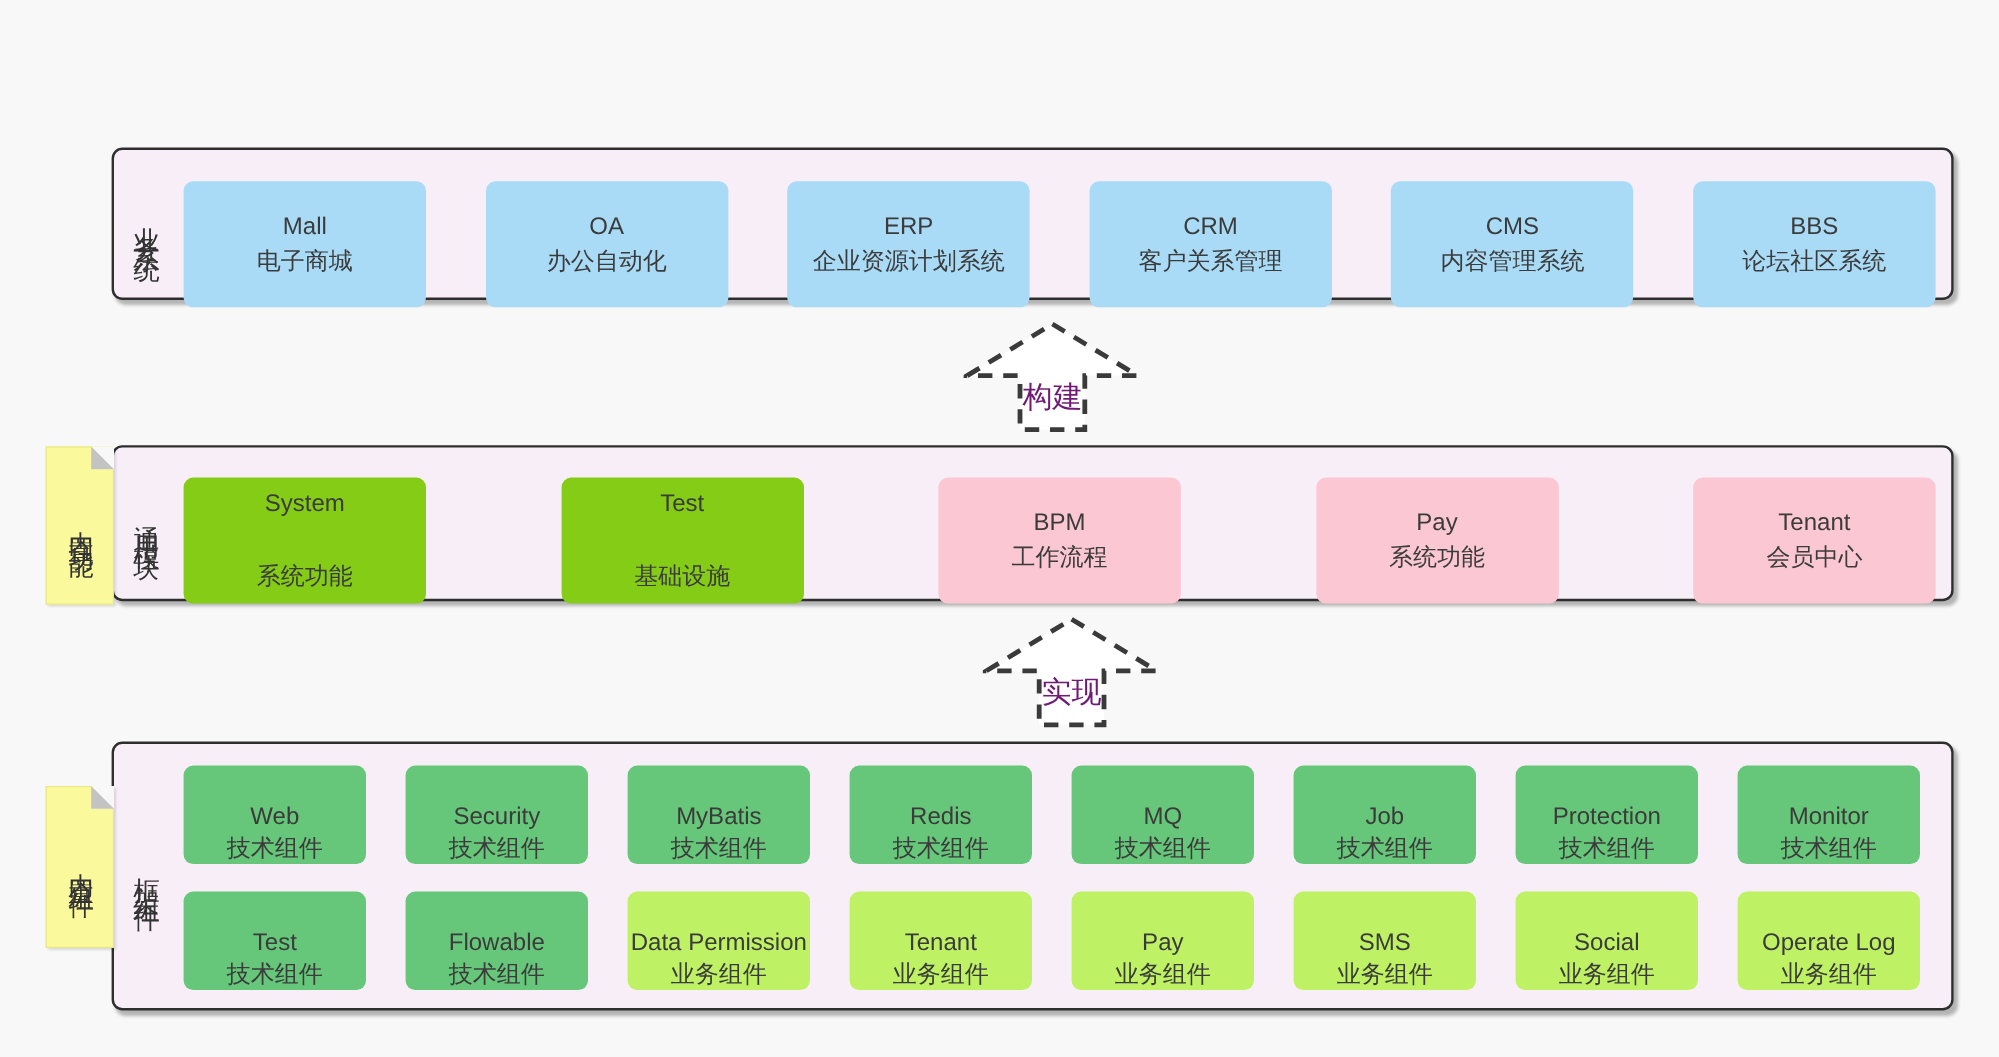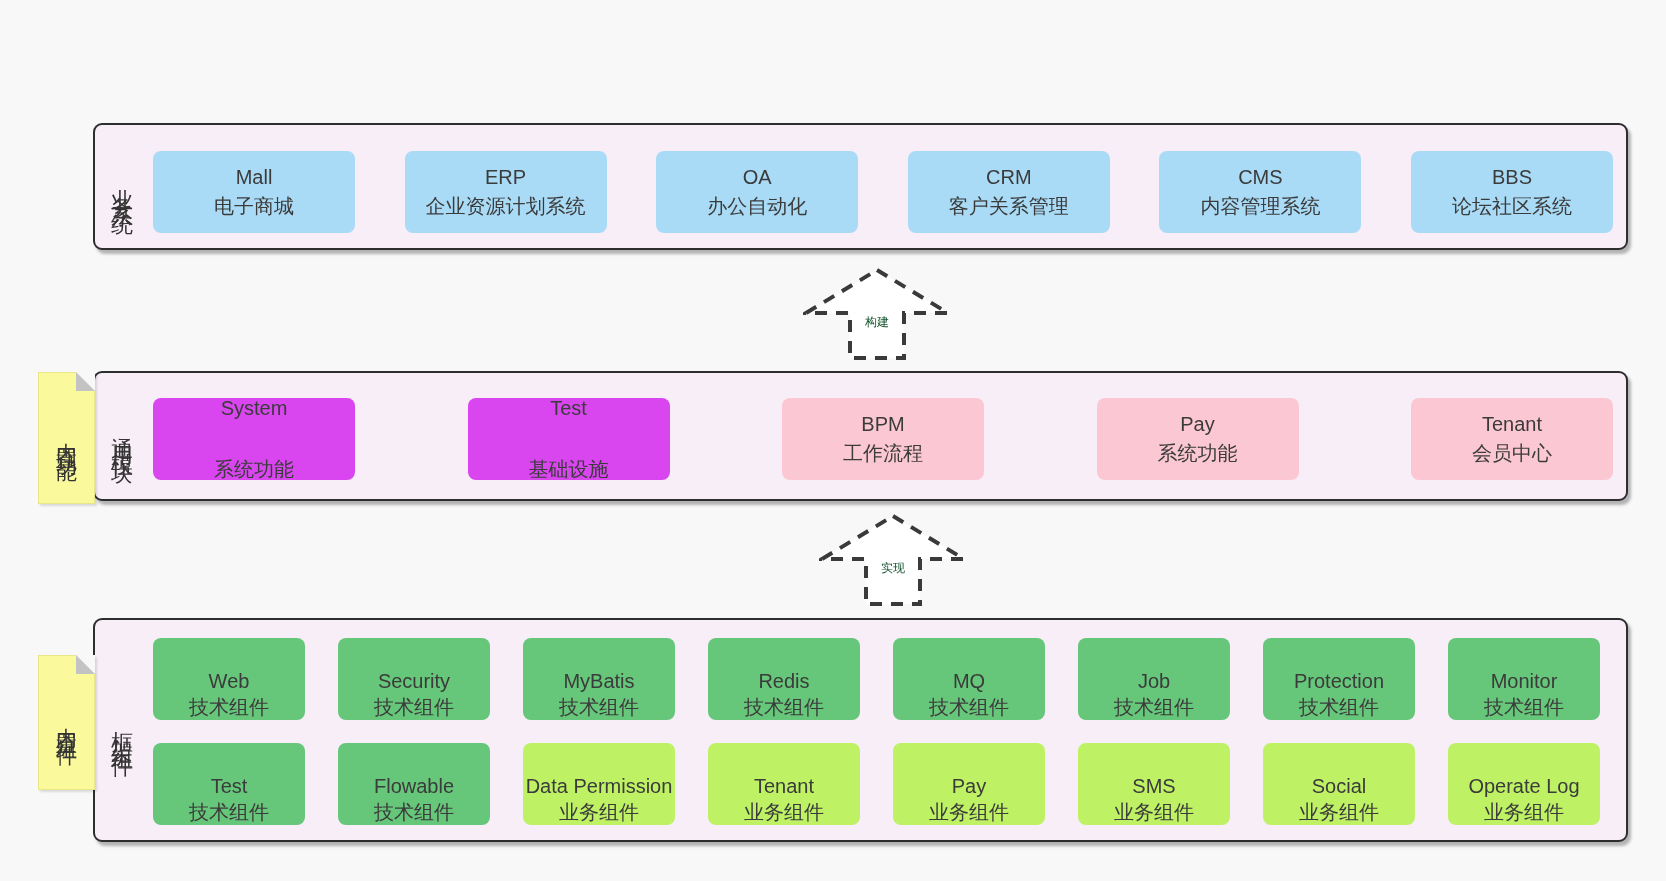--- a/index.html
+++ b/index.html
@@ -18,35 +18,35 @@
   .v-label{position:absolute;left:12px;top:50%;transform:translateY(-50%);
            writing-mode:vertical-lr;text-orientation:upright;
            font-size:22px;letter-spacing:8px;color:#333;}
 
   
   .row{position:absolute;left:58px;display:flex;justify-content:space-between;}
   .row6{width:1460px;}
   .row8{width:1447px;}
   .box{border-radius:8px;display:flex;flex-direction:column;justify-content:center;
        align-items:center;text-align:center;font-size:20px;line-height:29px;color:#3b3b3b;}
-  .row6 .box{width:202px;height:82px;}
+  .row6 .box{width:202px;height:105px;}
   .row8 .box{width:152px;height:82px;line-height:26px;justify-content:flex-end;}
   .blue{background:#a9dbf6;}
-  .red{background:#d946ef;gap:32px;}
+  .red{background:#84cc16;gap:32px;}
   .pink{background:#fbc7d2;}
   .gdark{background:#66c679;}
   .glight{background:#bef264;}
 
   
   .arrow{position:absolute;width:148px;height:96px;z-index:2;}
   #arrow-build{left:803px;top:266px;}
   #arrow-implement{left:819px;top:512px;}
   .arrow svg{position:absolute;left:0;top:0;}
   .arrow-label{position:absolute;left:0;right:0;top:48px;text-align:center;
-               font-size:12px;color:#14532d;}
+               font-size:25px;color:#701a75;}
 
   
   .sticky{position:absolute;left:38px;background:#fafa9c;border:1px solid #e8e685;
           box-shadow:2px 2px 2px rgba(0,0,0,0.12);z-index:3;box-sizing:border-box;}
   #sticky-modules{top:372px;width:57px;height:132px;}
   #sticky-framework{top:655px;width:57px;height:135px;}
   .sticky-text{position:absolute;left:50%;top:50%;transform:translate(-50%,-50%);
                writing-mode:vertical-lr;text-orientation:upright;
                font-size:21px;letter-spacing:6px;color:#333;white-space:nowrap;}
   .sticky-fold{position:absolute;top:-1px;right:-1px;width:0;height:0;
@@ -58,26 +58,26 @@
 <div class="page">
 
   <div class="section" id="sec-business">
     <div class="v-label">业务系统</div>
     <div class="row row6" style="top:26px">
       <div class="box blue">
         <div>Mall</div>
         <div>电子商城</div>
       </div>
       <div class="box blue">
+        <div>OA</div>
+        <div>办公自动化</div>
+      </div>
+      <div class="box blue">
         <div>ERP</div>
         <div>企业资源计划系统</div>
-      </div>
-      <div class="box blue">
-        <div>OA</div>
-        <div>办公自动化</div>
       </div>
       <div class="box blue">
         <div>CRM</div>
         <div>客户关系管理</div>
       </div>
       <div class="box blue">
         <div>CMS</div>
         <div>内容管理系统</div>
       </div>
       <div class="box blue">

